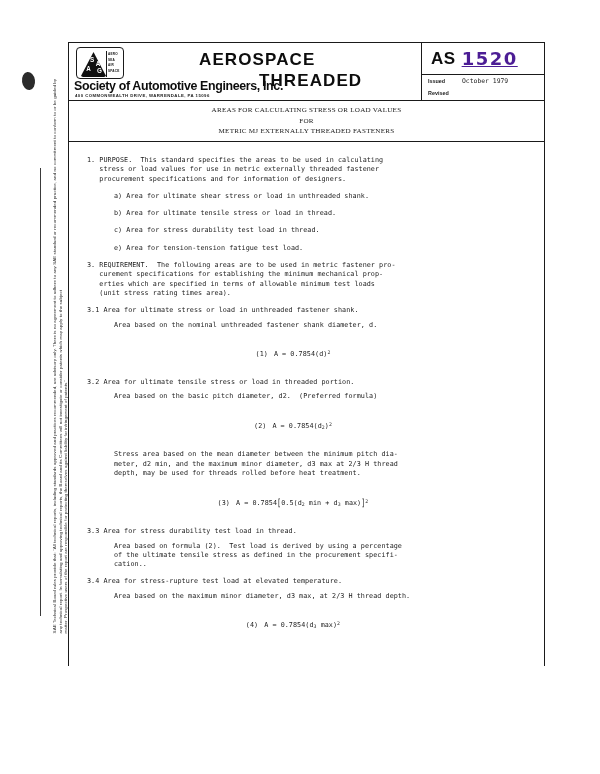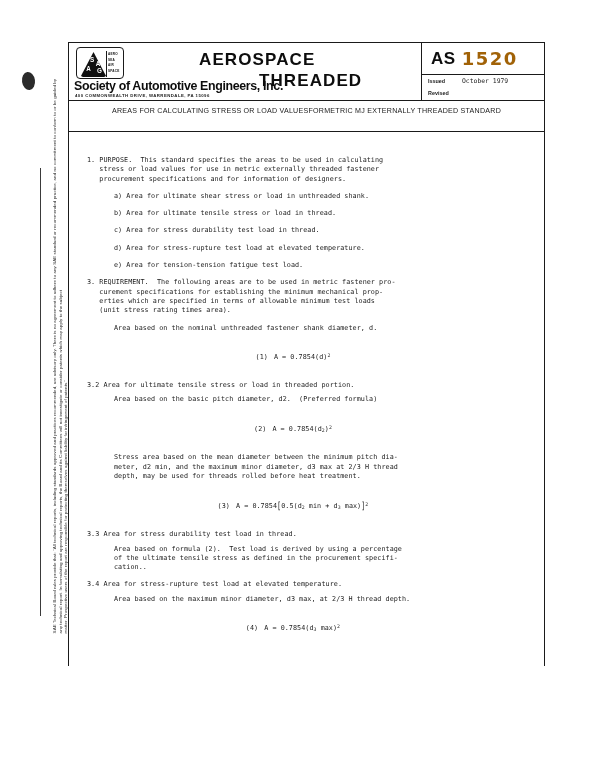--- a/index.html
+++ b/index.html
@@ -171,24 +171,25 @@
   }
   .as-prefix {
     font-size: 17px;
     font-weight: bold;
     color: #0d0d0d;
     letter-spacing: 0.5px;
   }
   .as-digits {
     font-size: 18px;
     font-weight: bold;
-    color: #a16207;
+    color: #4c1d95;
     letter-spacing: 1.5px;
     margin-left: 6px;
     font-family: "DejaVu Sans", sans-serif;
+    text-decoration: underline;
   }
   .rev-rows {
     position: absolute;
     left: 0; top: 32px;
     width: 100%;
   }
   .rev-row {
     position: relative;
     height: 12px;
     padding-left: 6px;
@@ -204,29 +205,30 @@
     font-family: "DejaVu Sans Mono", monospace;
     font-size: 6.4px;
     font-weight: normal;
     color: #222;
   }
 
   
   .title-block {
     position: absolute;
     left: 0;
-    top: 48px;
+    top: 58px;
     width: 100%;
     height: 41px;
     border-bottom: 1.4px solid #1a1a1a;
     box-sizing: border-box;
     display: flex;
+    flex-direction: column;
     align-items: center;
     justify-content: center;
-    font-family: Liberation Sans, sans-serif;
+    font-family: Liberation Serif, serif;
     font-size: 7.1px;
     line-height: 10.5px;
     color: #1a1a1a;
     letter-spacing: 0.25px;
   }
 
   
   .body {
     position: absolute;
     left: 0;
@@ -416,41 +418,41 @@
             <span>Revised</span>
             <span class="rev-val"></span>
           </div>
         </div>
       </div>
     </div>
 
     <div class="title-block">
       <div>AREAS FOR CALCULATING STRESS OR LOAD VALUES</div>
       <div>FOR</div>
-      <div>METRIC MJ EXTERNALLY THREADED STANDARD</div>
+      <div>METRIC MJ EXTERNALLY THREADED FASTENERS</div>
     </div>
 
     <div class="body">
 
       <div class="para">1. PURPOSE.  This standard specifies the areas to be used in calculating
    stress or load values for use in metric externally threaded fastener
    procurement specifications and for information of designers.</div>
 
 
       <div class="sub-item">a) Area for ultimate shear stress or load in unthreaded shank.</div>
       <div class="sub-item">b) Area for ultimate tensile stress or load in thread.</div>
       <div class="sub-item">c) Area for stress durability test load in thread.</div>
-      <div class="sub-item">d) Area for stress-rupture test load at elevated temperature.</div>
       <div class="sub-item">e) Area for tension-tension fatigue test load.</div>
 
       <div class="para">3. REQUIREMENT.  The following areas are to be used in metric fastener pro-
    curement specifications for establishing the minimum mechanical prop-
    erties which are specified in terms of allowable minimum test loads
    (unit stress rating times area).</div>
 
+      <div class="para tight">3.1 Area for ultimate stress or load in unthreaded fastener shank.</div>
       <div class="indent para tight">Area based on the nominal unthreaded fastener shank diameter, d.</div>
 
       <div class="formula">
         <span class="fnum">(1)</span><span>A = 0.7854(d)</span><sup>2</sup>
       </div>
 
       <div class="para tight">3.2 Area for ultimate tensile stress or load in threaded portion.</div>
       <div class="indent para tight">Area based on the basic pitch diameter, d2.  (Preferred formula)</div>
 
       <div class="formula">

